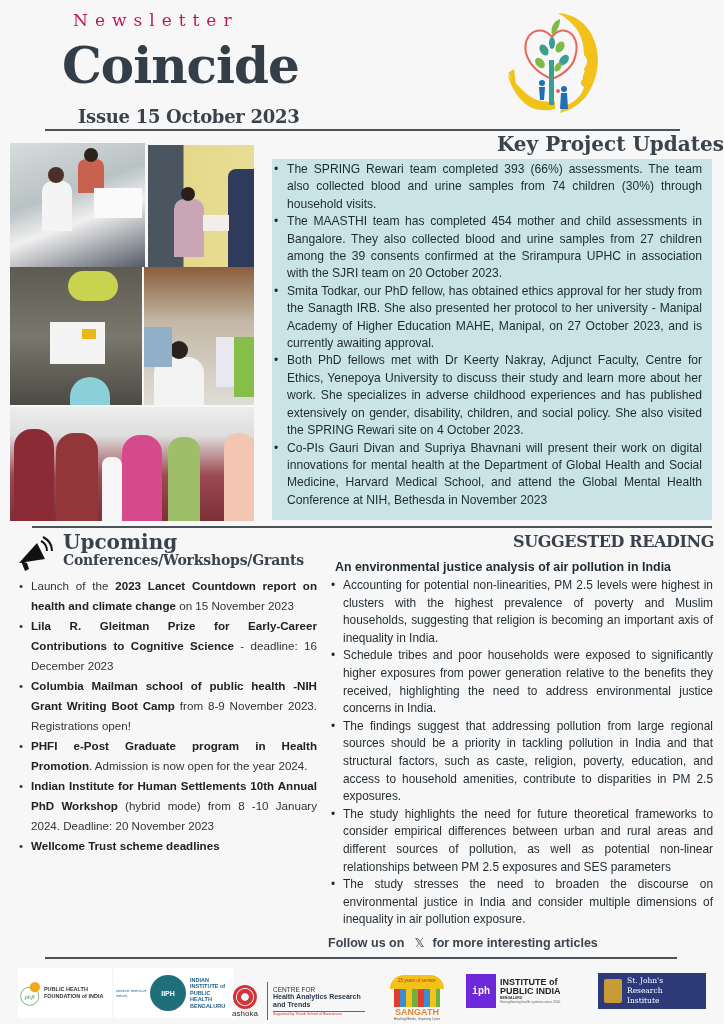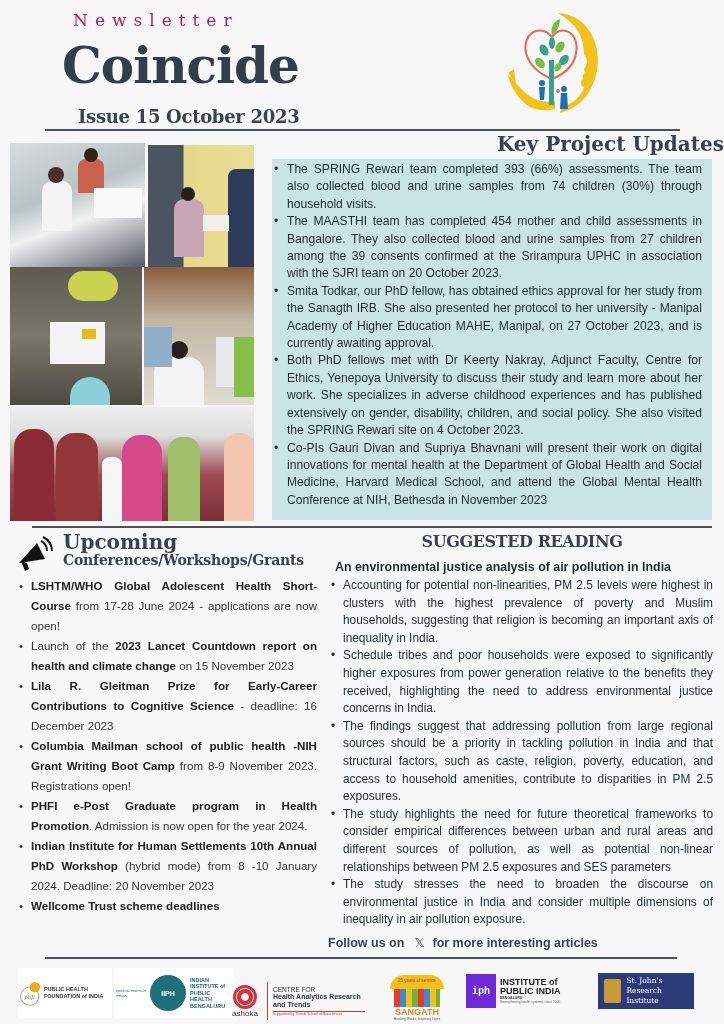--- a/index.html
+++ b/index.html
@@ -31,21 +31,21 @@
   
   .up-icon { left: 15px; top: 533px; width: 40px; height: 40px; }
   .up-title { left: 63px; top: 530px; font-family: "DejaVu Serif", serif; font-weight: bold; font-size: 20px; color: #3a434b; }
   .up-sub { left: 63px; top: 552px; font-family: "DejaVu Serif", serif; font-weight: bold; font-size: 14px; color: #3a434b; letter-spacing: -0.2px; }
   .up-list { left: 17px; top: 576px; width: 300px; list-style: none; font-family: "Liberation Sans", sans-serif; font-size: 11.6px; line-height: 20px; color: #333; text-align: justify; }
   .up-list li { position: relative; padding-left: 14px; }
   .up-list li::before { content: "•"; position: absolute; left: 2px; top: 0; }
   .up-list b { color: #222; }
 
   
-  .sr-title { left: 330px; top: 532px; width: 384px; text-align: center; font-family: "DejaVu Serif", serif; font-weight: bold; font-size: 16px; color: #3a434b; letter-spacing: -0.4px; }
+  .sr-title { left: 330px; top: 532px; width: 384px; text-align: right; font-family: "DejaVu Serif", serif; font-weight: bold; font-size: 16px; color: #3a434b; letter-spacing: -0.4px; }
   .sr-sub { left: 335px; top: 560px; width: 384px; font-family: "Liberation Sans", sans-serif; font-weight: bold; font-size: 12.4px; color: #1f2a30; }
   .sr-list { left: 329px; top: 577px; width: 384px; list-style: none; font-family: "Liberation Sans", sans-serif; font-size: 11.9px; line-height: 17.6px; color: #1f2a30; text-align: justify; }
   .sr-list li { position: relative; padding-left: 14px; }
   .sr-list li::before { content: "•"; position: absolute; left: 2px; top: 0; }
 
   .follow { left: 328px; top: 935px; font-family: "Liberation Sans", sans-serif; font-weight: bold; font-size: 12.5px; color: #3a434b; white-space: nowrap; }
   .follow .x { display: inline-block; margin: 0 8px 0 10px; font-weight: normal; }
 
   
   .logos { left: 18px; top: 963px; width: 700px; height: 58px; }
@@ -137,21 +137,20 @@
   <svg width="40" height="40" viewBox="0 0 40 40">
     <path d="M4 30 L22 10 L30 26 Z" fill="#111"></path>
     <path d="M6 28 L10 38 L14 36 L12 30 Z" fill="#111"></path>
     <path d="M26 8 C30 10 32 14 32 18" stroke="#111" stroke-width="2" fill="none"></path>
     <path d="M28 4 C34 7 37 12 37 18" stroke="#111" stroke-width="2" fill="none"></path>
   </svg>
 </div>
 <div class="abs up-title">Upcoming</div>
 <div class="abs up-sub">Conferences/Workshops/Grants</div>
 <ul class="abs up-list">
-  <li><span></span><b>LSHTM/WHO Global Adolescent Health Short-Course</b><span> from 17-28 June 2024 - applications are now open!</span></li>
   <li><span>Launch of the </span><b>2023 Lancet Countdown report on health and climate change</b><span> on 15 November 2023</span></li>
   <li><span></span><b>Lila R. Gleitman Prize for Early-Career Contributions to Cognitive Science</b><span> - deadline: 16 December 2023</span></li>
   <li><span></span><b>Columbia Mailman school of public health -NIH Grant Writing Boot Camp</b><span> from 8-9 November 2023. Registrations open!</span></li>
   <li><span></span><b>PHFI e-Post Graduate program in Health Promotion</b><span>. Admission is now open for the year 2024.</span></li>
   <li><span></span><b>Indian Institute for Human Settlements 10th Annual PhD Workshop</b><span> (hybrid mode) from 8 -10 January 2024. Deadline: 20 November 2023</span></li>
   <li><span></span><b>Wellcome Trust scheme deadlines</b><span></span></li>
 </ul>
 
 <div class="abs sr-title">SUGGESTED READING</div>
 <div class="abs sr-sub">An environmental justice analysis of air pollution in India</div>
@@ -207,17 +206,17 @@
 
   <div class="logo-box" style="left:448px; top:10px; width:118px; height:36px;">
     <div style="width:30px; height:34px; background:#6d28d9; color:#fff; font-weight:bold; font-size:10px; display:flex; align-items:center; justify-content:center; font-family:Liberation Mono, monospace;">iph</div>
     <div style="margin-left:4px;">
       <div class="lg-text" style="font-size:9px; line-height:9px; width:80px; color:#222;">INSTITUTE of PUBLIC INDIA</div>
       <div style="font-size:3.5px; font-weight:bold; color:#333; font-family:'Liberation Sans',sans-serif;">BENGALURU</div>
       <div style="font-size:3.3px; color:#666; font-family:'Liberation Sans',sans-serif;">Strengthening health systems since 2005</div>
     </div>
   </div>
 
-  <div class="logo-box" style="left:580px; top:10px; width:96px; height:36px; background:#2c3a7a; padding-left:6px;">
+  <div class="logo-box" style="left:580px; top:10px; width:108px; height:36px; background:#2c3a7a; padding-left:6px;">
     <div style="width:18px; height:24px; background:#c99b34; border-radius:2px;"></div>
     <div style="font-family:'DejaVu Serif',serif; font-size:7.5px; line-height:10px; color:#fff; margin-left:5px; width:70px;">St. John's Research Institute</div>
   </div>
 </div>
 
 </body></html>

